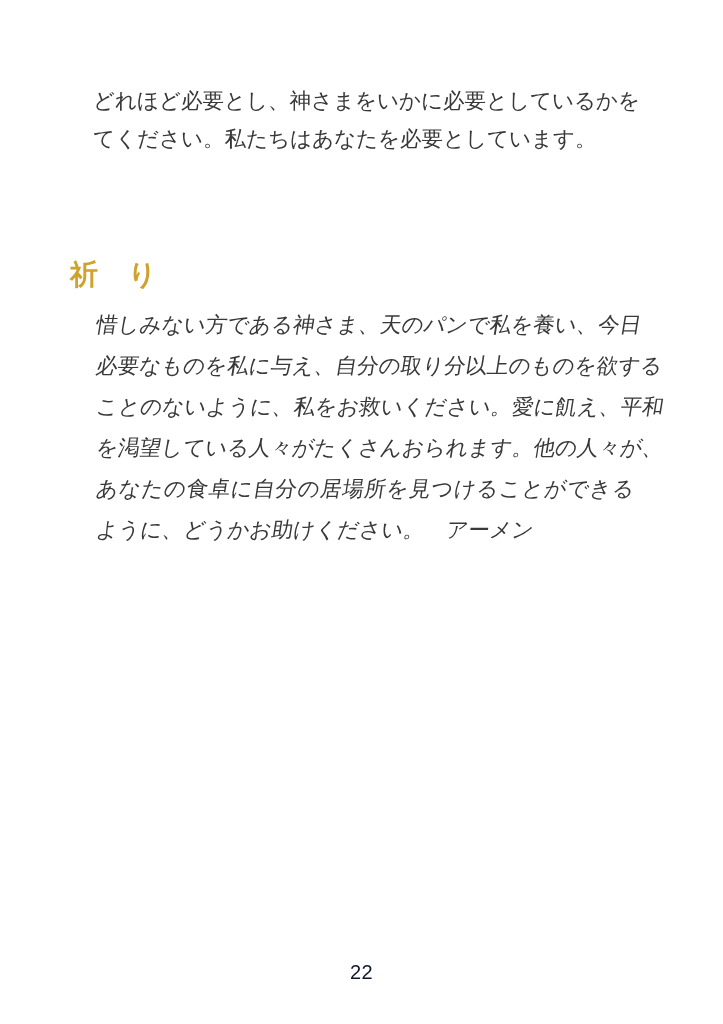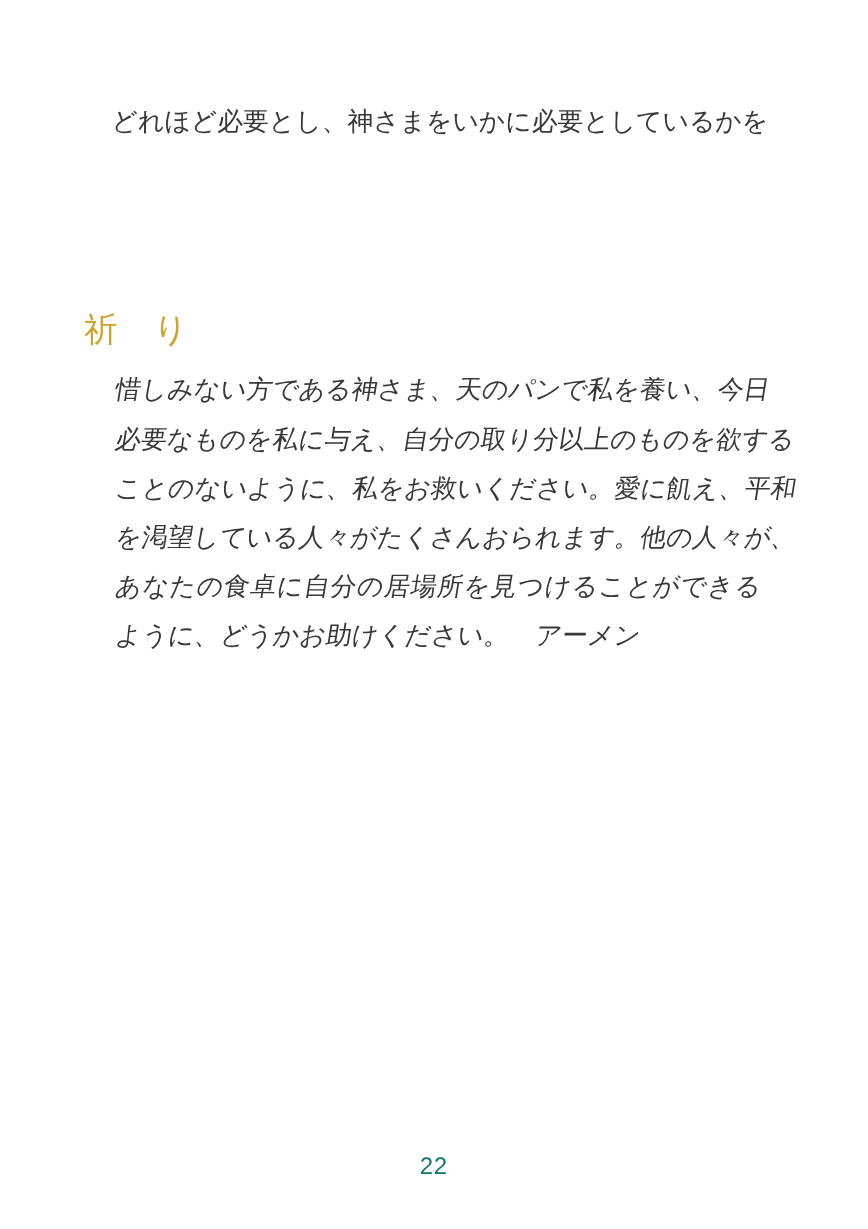--- a/index.html
+++ b/index.html
@@ -32,52 +32,53 @@
     top: 82px;
     font-size: 21.5px;
     line-height: 38px;
   }
   .prayer-heading {
     position: absolute;
     left: 70px;
     top: 258px;
     font-size: 28px;
     line-height: 34px;
-    font-weight: normal;
+    font-weight: bold;
     color: #CFA22B;
     letter-spacing: 1px;
   }
   .prayer {
     top: 305px;
     font-size: 21.5px;
     line-height: 41px;
   }
   .prayer .line {
     transform: skewX(-9deg);
     transform-origin: left bottom;
   }
   .page-number {
     position: absolute;
     top: 960px;
     left: 0;
     width: 723px;
     text-align: center;
     font-size: 20px;
     line-height: 24px;
-    color: #0f766e;
+    color: #0f172a;
     letter-spacing: 0.5px;
   }
 </style>
 </head>
 <body>
 
 <div class="page">
 
   <section class="para intro">
     <div class="line">どれほど必要とし、神さまをいかに必要としているかを</div>
+    <div class="line last">てください。私たちはあなたを必要としています。</div>
   </section>
 
   <h2 class="prayer-heading">祈　り</h2>
 
   <section class="para prayer">
     <div class="line">惜しみない方である神さま、天のパンで私を養い、今日</div>
     <div class="line">必要なものを私に与え、自分の取り分以上のものを欲する</div>
     <div class="line">ことのないように、私をお救いください。愛に飢え、平和</div>
     <div class="line">を渇望している人々がたくさんおられます。他の人々が、</div>
     <div class="line">あなたの食卓に自分の居場所を見つけることができる</div>

